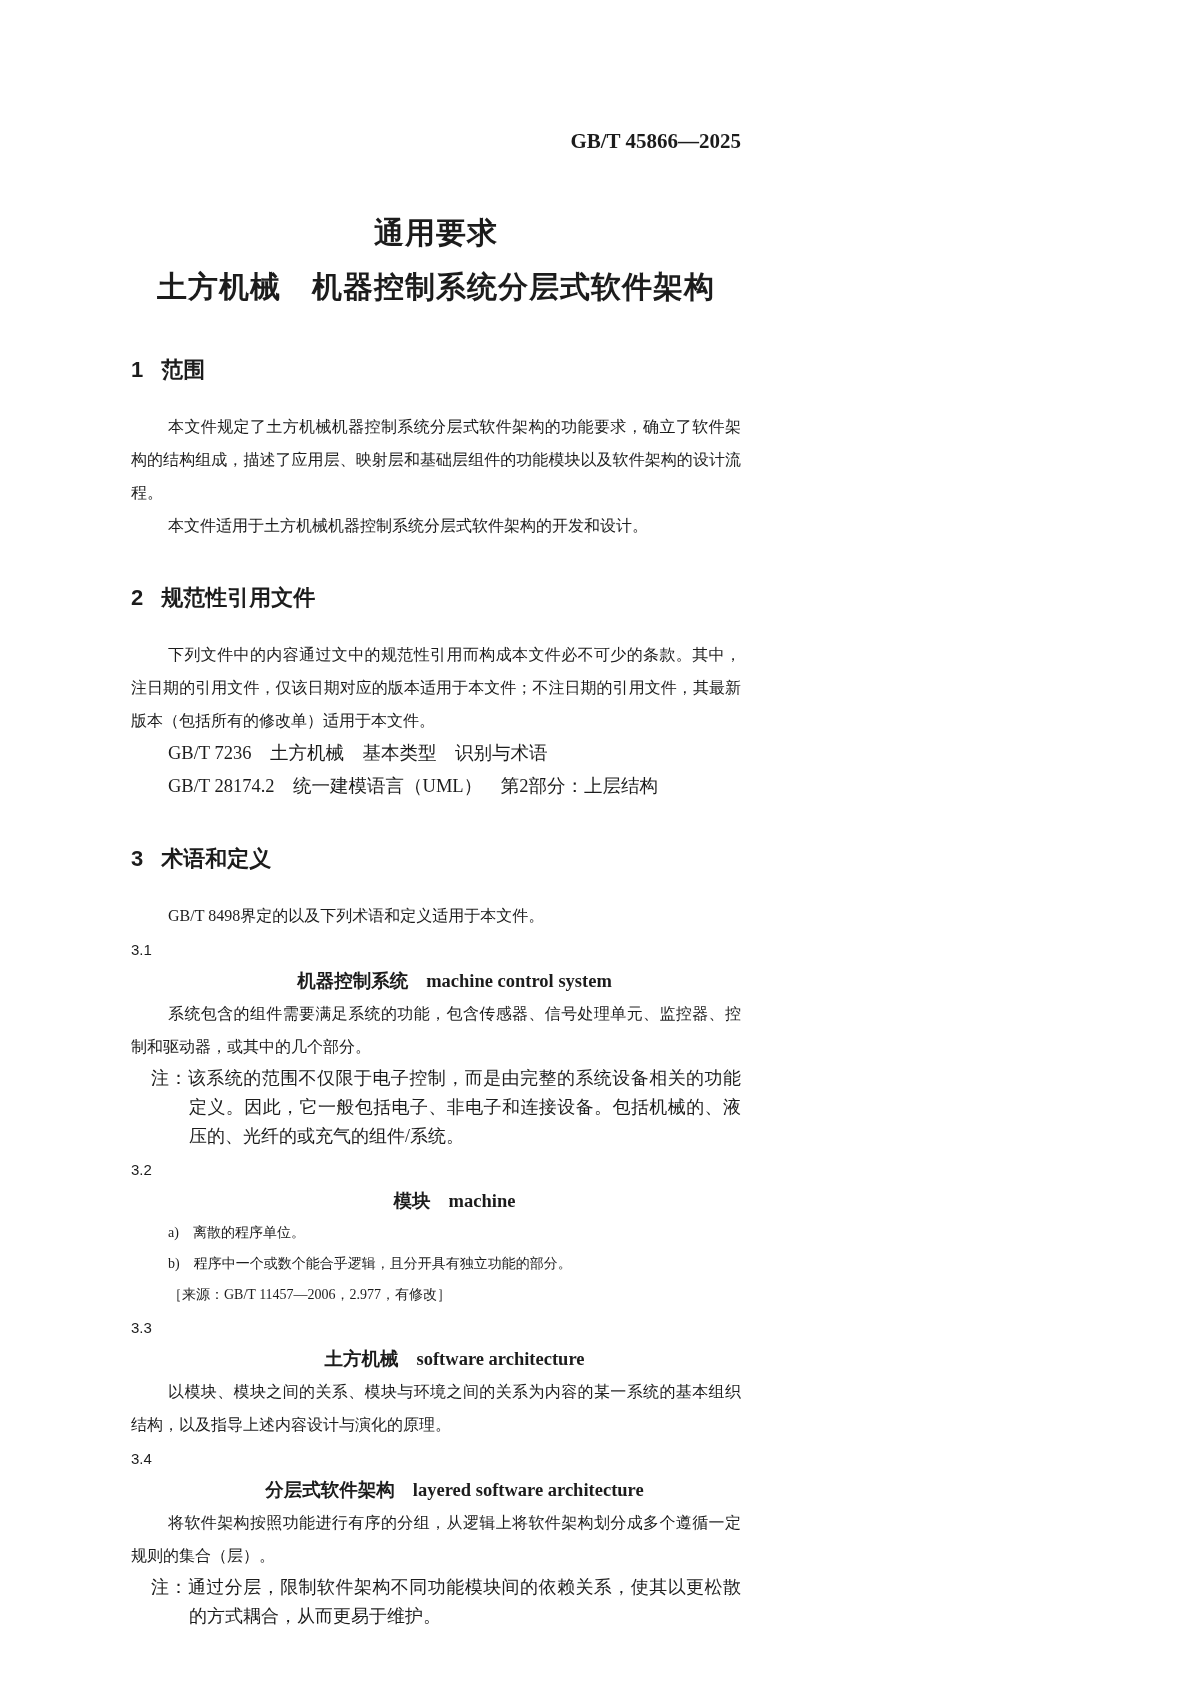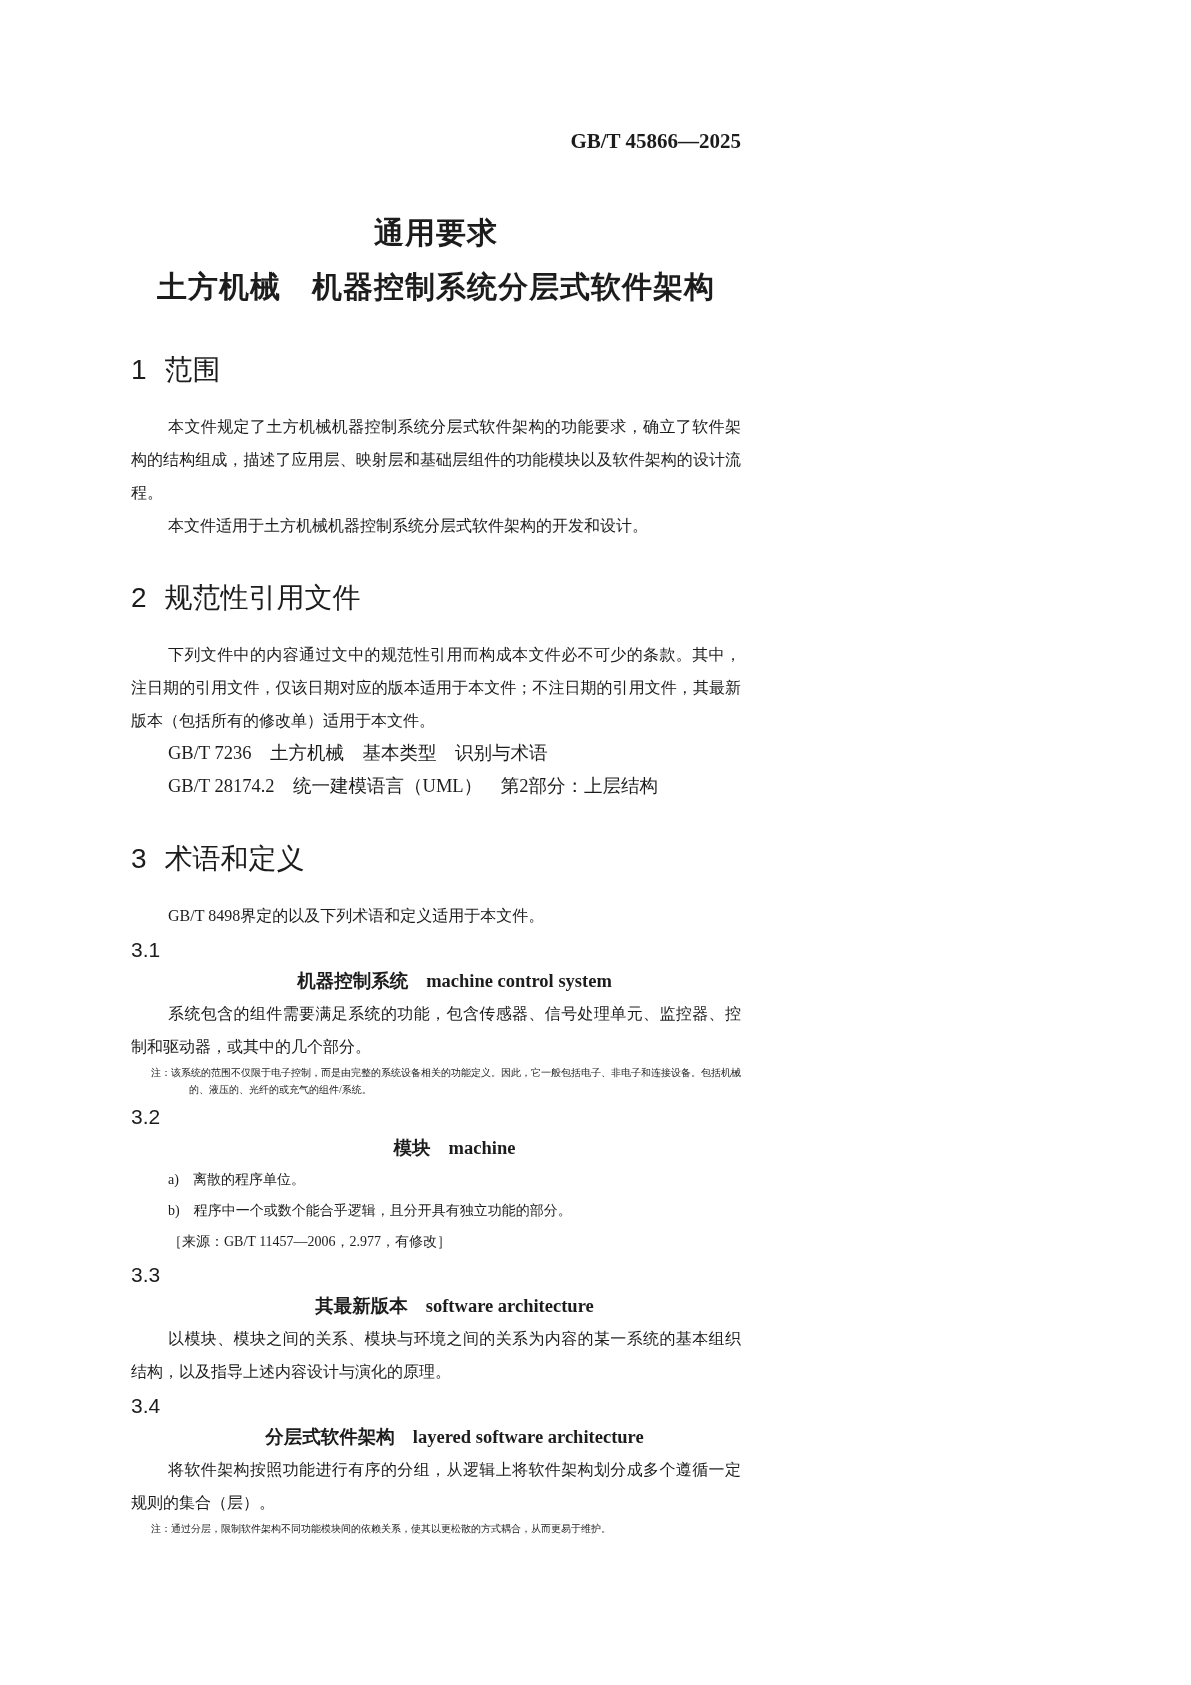--- a/index.html
+++ b/index.html
@@ -26,57 +26,57 @@
     text-align: center;
     font-family: "Liberation Sans", sans-serif;
     font-weight: bold;
     font-size: 30px;
     line-height: 54px;
     letter-spacing: 1px;
   }
   .section-heading {
     margin: 42px 0 26px 0;
     font-family: "Liberation Sans", sans-serif;
-    font-weight: normal;
-    font-size: 28px;
+    font-weight: bold;
+    font-size: 22px;
     line-height: 28px;
   }
   .sec-num { margin-right: 18px; }
   .body-para {
     font-size: 16px;
     line-height: 33px;
     text-align: justify;
   }
   .indent { text-indent: 37px; }
   .ref-line {
     font-size: 18.5px;
     line-height: 33px;
     padding-left: 37px;
   }
   .term-num {
-    font-size: 21px;
+    font-size: 15px;
     line-height: 31px;
     font-family: "Liberation Sans", sans-serif;
     margin-top: 2px;
   }
   .term-line {
     padding-left: 37px;
     font-weight: bold;
     font-size: 18.5px;
     line-height: 31px;
     font-family: "Liberation Sans", sans-serif;
     text-align: center;
   }
   .term-en {
     font-family: "Liberation Serif", serif;
     margin-left: 18px;
   }
   .note {
-    font-size: 10px;
-    line-height: 17px;
+    font-size: 18px;
+    line-height: 29px;
     padding-left: 58px;
     text-indent: -38px;
     text-align: justify;
     margin: 1px 0 3px 0;
   }
   .list-item, .source-line {
     font-size: 14px;
     line-height: 31px;
     padding-left: 37px;
   }
@@ -128,21 +128,21 @@
   <div class="term-num">3.2</div>
   <div class="term-line">
     <span class="term-cn">模块</span><span class="term-en">machine</span>
   </div>
   <p class="list-item">a)　离散的程序单位。</p>
   <p class="list-item">b)　程序中一个或数个能合乎逻辑，且分开具有独立功能的部分。</p>
   <p class="source-line">［来源：GB/T 11457—2006，2.977，有修改］</p>
 
   <div class="term-num">3.3</div>
   <div class="term-line">
-    <span class="term-cn">其最新版本</span><span class="term-en">software architecture</span>
+    <span class="term-cn">土方机械</span><span class="term-en">software architecture</span>
   </div>
   <p class="body-para indent">以模块、模块之间的关系、模块与环境之间的关系为内容的某一系统的基本组织结构，以及指导上述内容设计与演化的原理。</p>
 
   <div class="term-num">3.4</div>
   <div class="term-line">
     <span class="term-cn">分层式软件架构</span><span class="term-en">layered software architecture</span>
   </div>
   <p class="body-para indent">将软件架构按照功能进行有序的分组，从逻辑上将软件架构划分成多个遵循一定规则的集合（层）。</p>
   <p class="note">注：通过分层，限制软件架构不同功能模块间的依赖关系，使其以更松散的方式耦合，从而更易于维护。</p>
 

